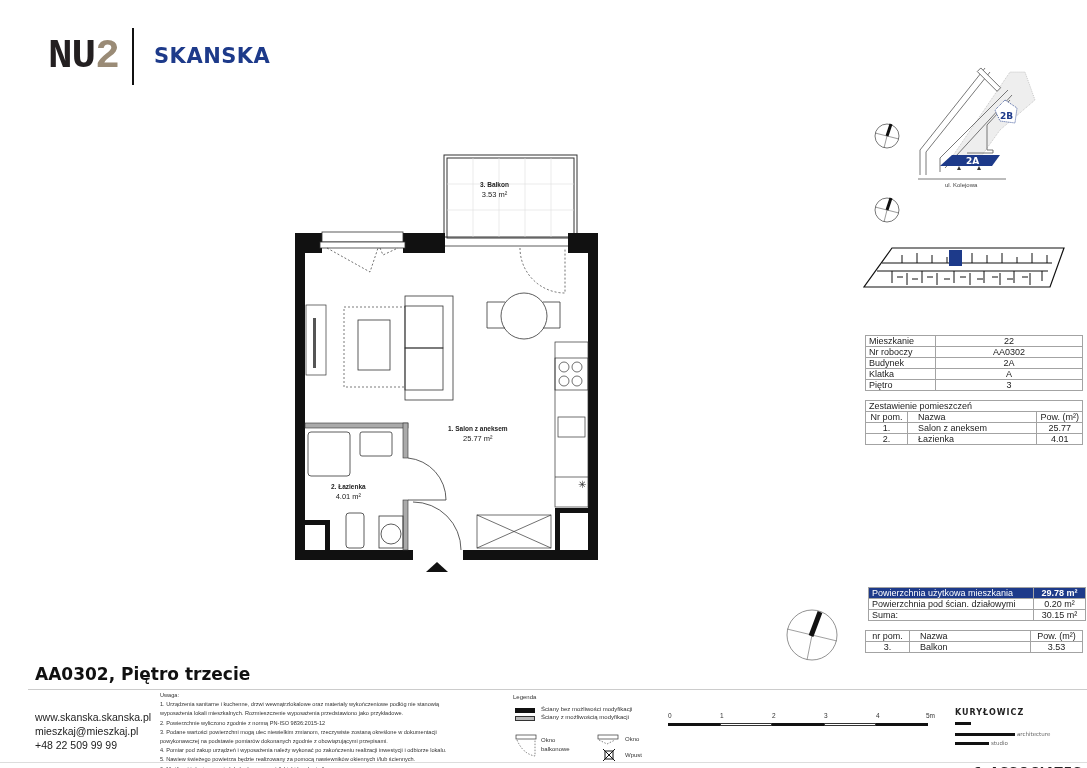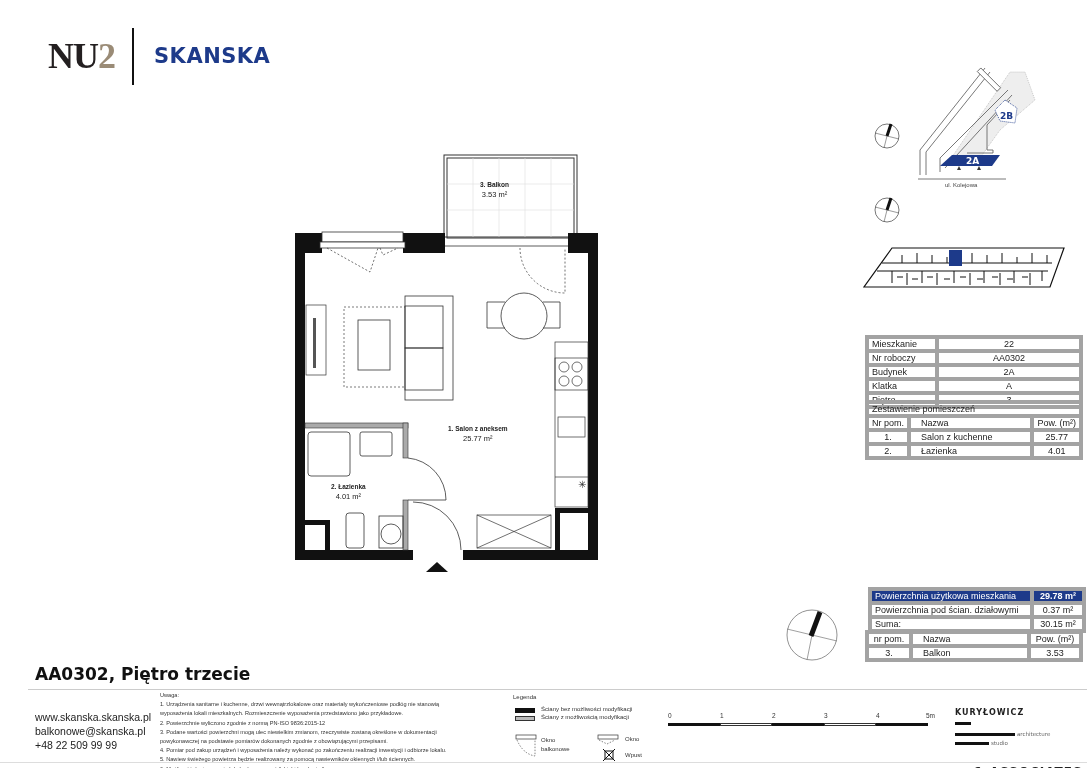--- a/index.html
+++ b/index.html
@@ -1,28 +1,28 @@
 <!DOCTYPE html>
 <html><head>
 <meta charset="utf-8">
 <style>
   * { box-sizing: border-box; margin: 0; padding: 0; }
   html, body { width: 1087px; height: 768px; background: #ffffff; overflow: hidden; }
   body { position: relative; font-family: "Liberation Sans", sans-serif; color: #1a1a1a; }
   .abs { position: absolute; }
 
   
-  .logo-nu { left: 48px; top: 36px; font-family: Liberation Serif, serif; font-weight: bold; font-size: 36px; letter-spacing: -1px; line-height: 40px; color: #231f20; }
+  .logo-nu { left: 48px; top: 36px; font-family: Liberation Mono, monospace; font-weight: bold; font-size: 41px; letter-spacing: -1px; line-height: 40px; color: #231f20; }
   .logo-nu .two { color: #9a8b76; }
   .logo-divider { left: 132px; top: 28px; width: 2px; height: 57px; background: #111; }
   .logo-skanska { left: 154px; top: 40px; font-family: "DejaVu Sans", sans-serif; font-weight: bold; font-size: 21px; color: #1d3a8a; letter-spacing: 0.5px; line-height: 32px; }
 
   
   table.info { border-collapse: collapse; font-size: 9px; color: #222; }
-  table.info td { border: 4px solid #a3a3a3; padding: 0 3px; height: 11px; line-height: 10px; white-space: nowrap; }
+  table.info td { border: 1px solid #a3a3a3; padding: 0 3px; height: 11px; line-height: 10px; white-space: nowrap; }
   table.info td.c { text-align: center; }
   .t-apartment { left: 865px; top: 335px; width: 218px; }
   .t-apartment td.k { width: 70px; }
   .t-rooms { left: 865px; top: 400px; width: 218px; }
   .t-rooms td.h { text-align: left; }
   .t-area { left: 868px; top: 587px; width: 218px; }
   .t-area tr.hl td { background: #1d3a8a; color: #fff; }
   .t-area tr.hl td.v { font-weight: bold; }
   .t-balcony { left: 865px; top: 630px; width: 218px; }
 
@@ -228,40 +228,40 @@
       <tr>
         <td class="h" colspan="3">Zestawienie pomieszczeń</td>
       </tr>
   <tr>
     <td class="c" style="width:42px">Nr pom.</td>
     <td style="padding-left:10px">Nazwa</td>
     <td class="c" style="width:42px">Pow. (m²)</td>
   </tr>
   <tr>
     <td class="c">1.</td>
-    <td style="padding-left:10px">Salon z kuchenne</td>
+    <td style="padding-left:10px">Salon z aneksem</td>
     <td class="c">25.77</td>
   </tr>
   <tr>
     <td class="c">2.</td>
     <td style="padding-left:10px">Łazienka</td>
     <td class="c">4.01</td>
   </tr>
 </tbody>
   </table>
 
 <table class="abs info t-area">
   <tbody>
       <tr class="hl">
         <td>Powierzchnia użytkowa mieszkania</td>
         <td class="c v" style="width:52px">29.78 m²</td>
       </tr>
   <tr>
         <td>Powierzchnia pod ścian. działowymi</td>
-        <td class="c">0.37 m²</td>
+        <td class="c">0.20 m²</td>
       </tr>
   <tr>
         <td>Suma:</td>
         <td class="c">30.15 m²</td>
       </tr>
 </tbody>
   </table>
 
 <table class="abs info t-balcony">
   <tbody>
@@ -277,21 +277,21 @@
   </tr>
 </tbody>
   </table>
 
 <div class="abs title">AA0302, Piętro trzecie</div>
 <div class="abs hr1"></div>
 <div class="abs hr2"></div>
 
 <div class="abs contact">
   <div>www.skanska.skanska.pl</div>
-  <div>balkonowe@skanska.pl</div>
+  <div>mieszkaj@mieszkaj.pl</div>
   <div>+48 22 509 99 99</div>
 </div>
 
 <div class="abs notes">
   <div>Uwaga:</div>
   <div>1. Urządzenia sanitarne i kuchenne, drzwi wewnątrzlokalowe oraz materiały wykończeniowe podłóg nie stanowią</div>
   <div>wyposażenia lokali mieszkalnych. Rozmieszczenie wyposażenia przedstawiono jako przykładowe.</div>
   <div>2. Powierzchnie wyliczono zgodnie z normą PN-ISO 9836:2015-12</div>
   <div>3. Podane wartości powierzchni mogą ulec niewielkim zmianom, rzeczywiste zostaną określone w dokumentacji</div>
   <div>powykonawczej na podstawie pomiarów dokonanych zgodnie z obowiązującymi przepisami.</div>

